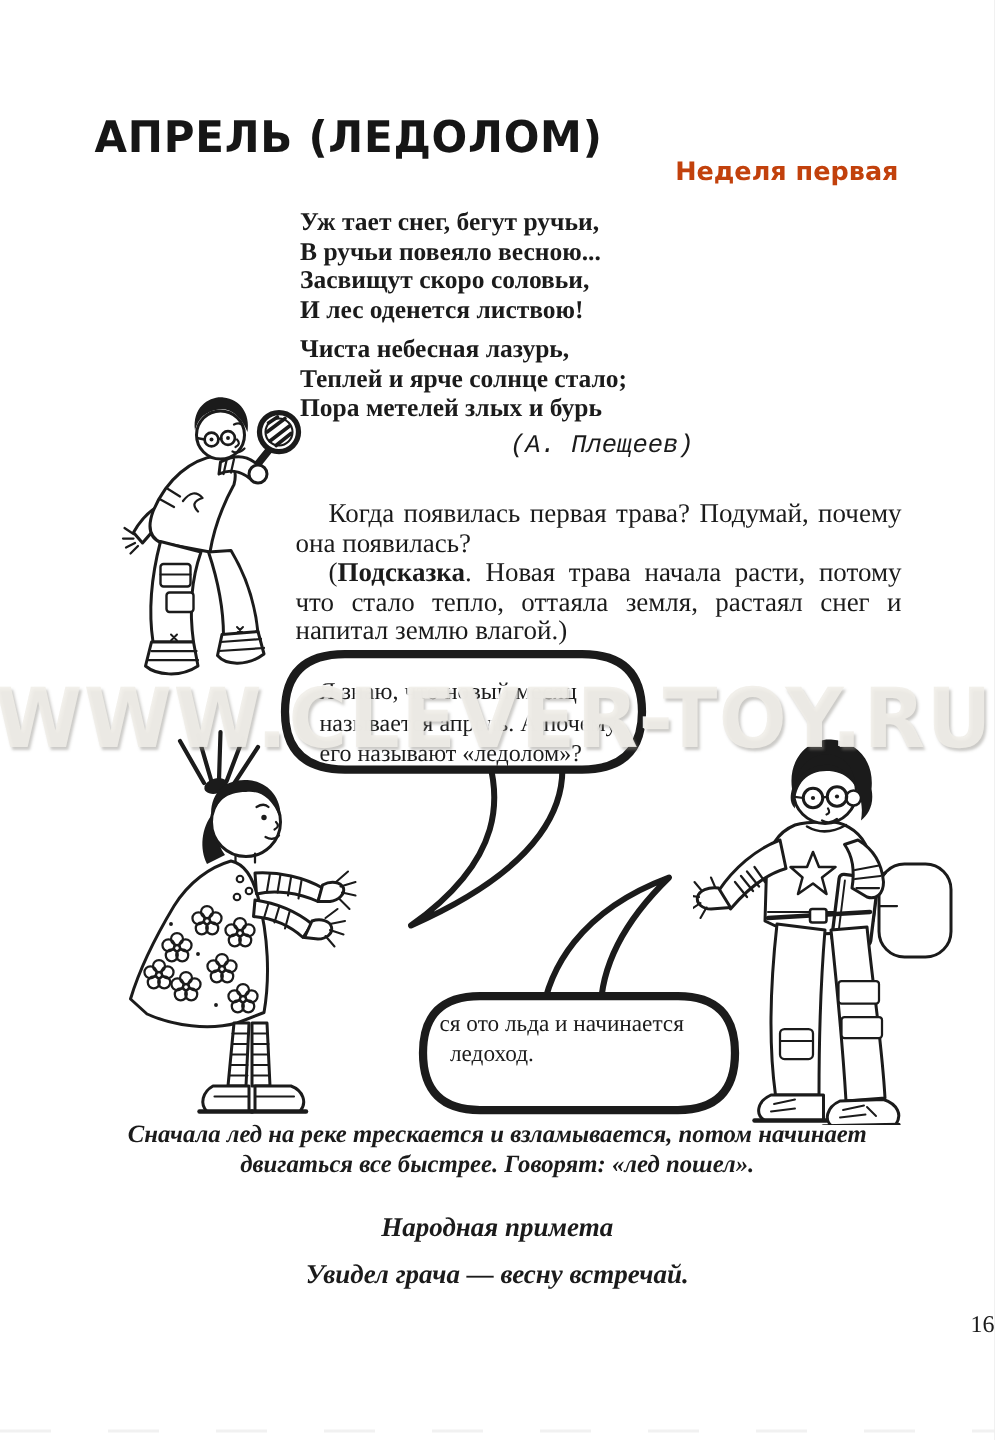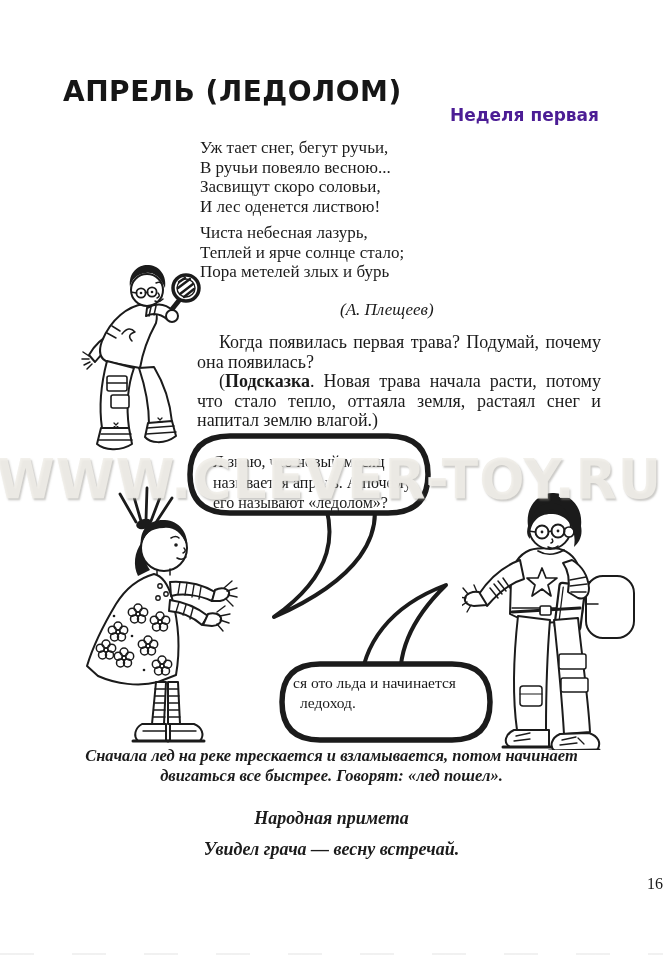--- a/index.html
+++ b/index.html
@@ -9,26 +9,26 @@
     font-family:"Liberation Serif", serif; color:#1b1b1b;
   }
   .abs{position:absolute;}
   .title{
     left:63px; top:74px; font-family:"DejaVu Sans", sans-serif;
     font-weight:800; font-size:28px; letter-spacing:.5px; color:#161616;
     transform:scaleY(1.04); transform-origin:left top;
   }
   .week{
     top:105px; right:64px; font-family:"DejaVu Sans", sans-serif;
-    font-weight:800; font-size:17px; color:#4c1d95;
+    font-weight:800; font-size:17px; color:#c2410c;
   }
   .poem{ left:200px; top:138px; font-size:17px; line-height:19.5px; }
   .poem .stanza2{ margin-top:7px; }
-  .poem-line{ white-space:nowrap; }
-  .attribution{ font-style:italic; margin-top:18px; margin-left:140px; }
+  .poem-line{ white-space:nowrap;font-weight:bold; }
+  .attribution{ font-style:italic; margin-top:6px; margin-left:140px;font-family:Liberation Mono, monospace; }
   .section-heading{
     left:0; top:304px; width:663px; text-align:center;
     font-weight:700; font-style:italic; font-size:18px;
   }
   .bodycol{ left:197px; top:333px; width:404px; font-size:18px; line-height:19.5px; text-align:justify; }
   .bodycol p{ margin:0; text-indent:22px; }
   .bubble-text{ font-size:16px; line-height:20.5px; z-index:6; }
   .bubble-text.small{ font-size:15.5px; line-height:20px; }
   .bubble-text .indent{ padding-left:7px; }
   .summary{

